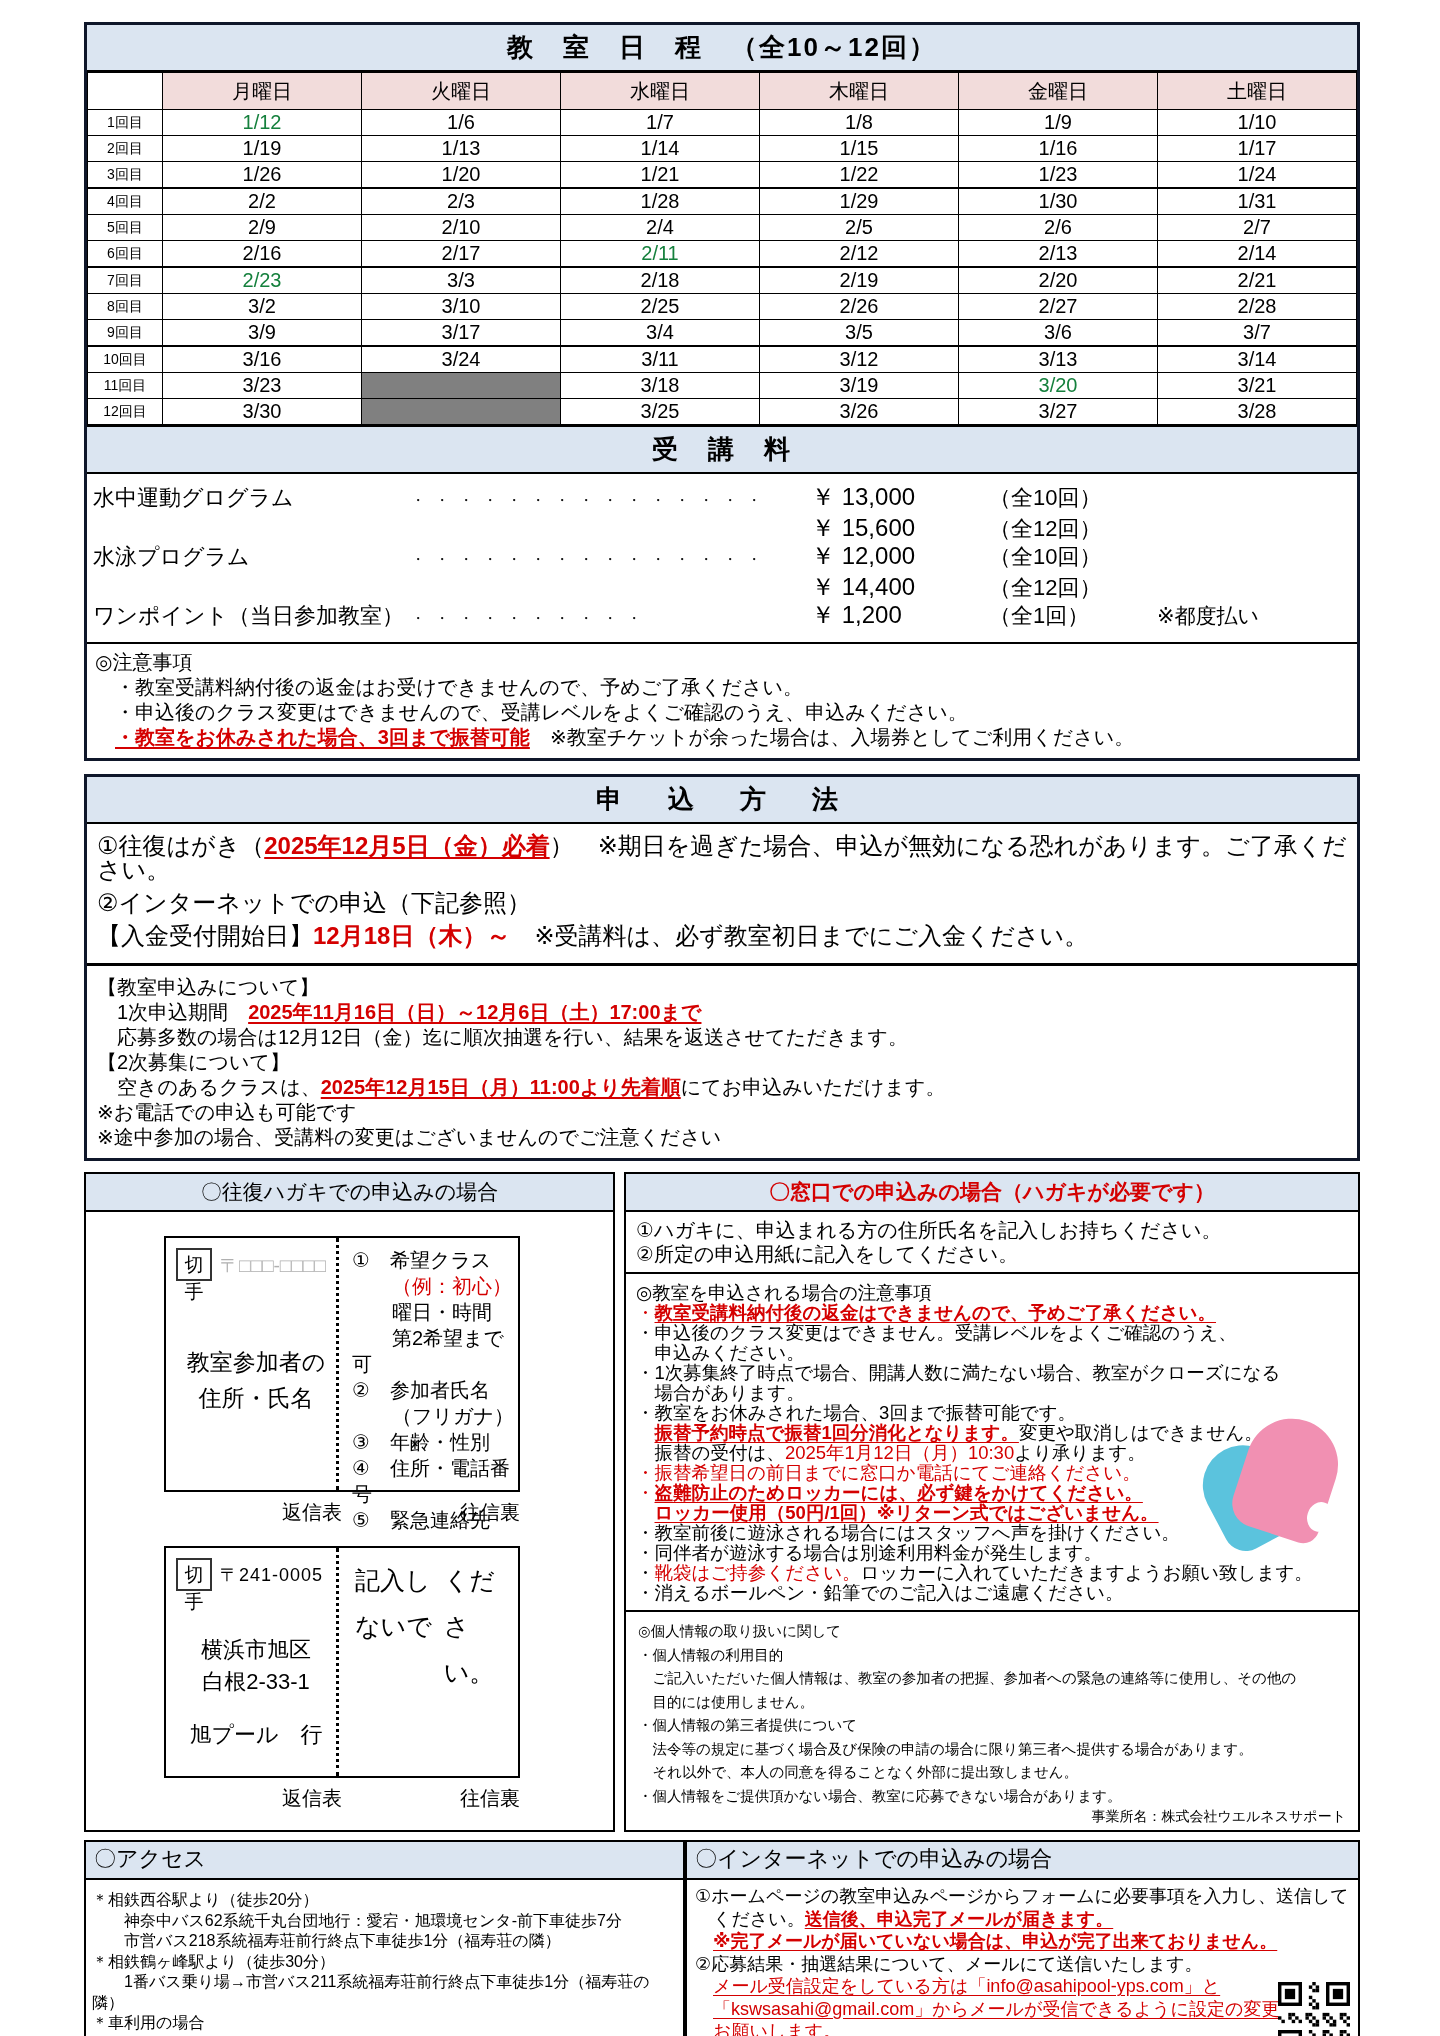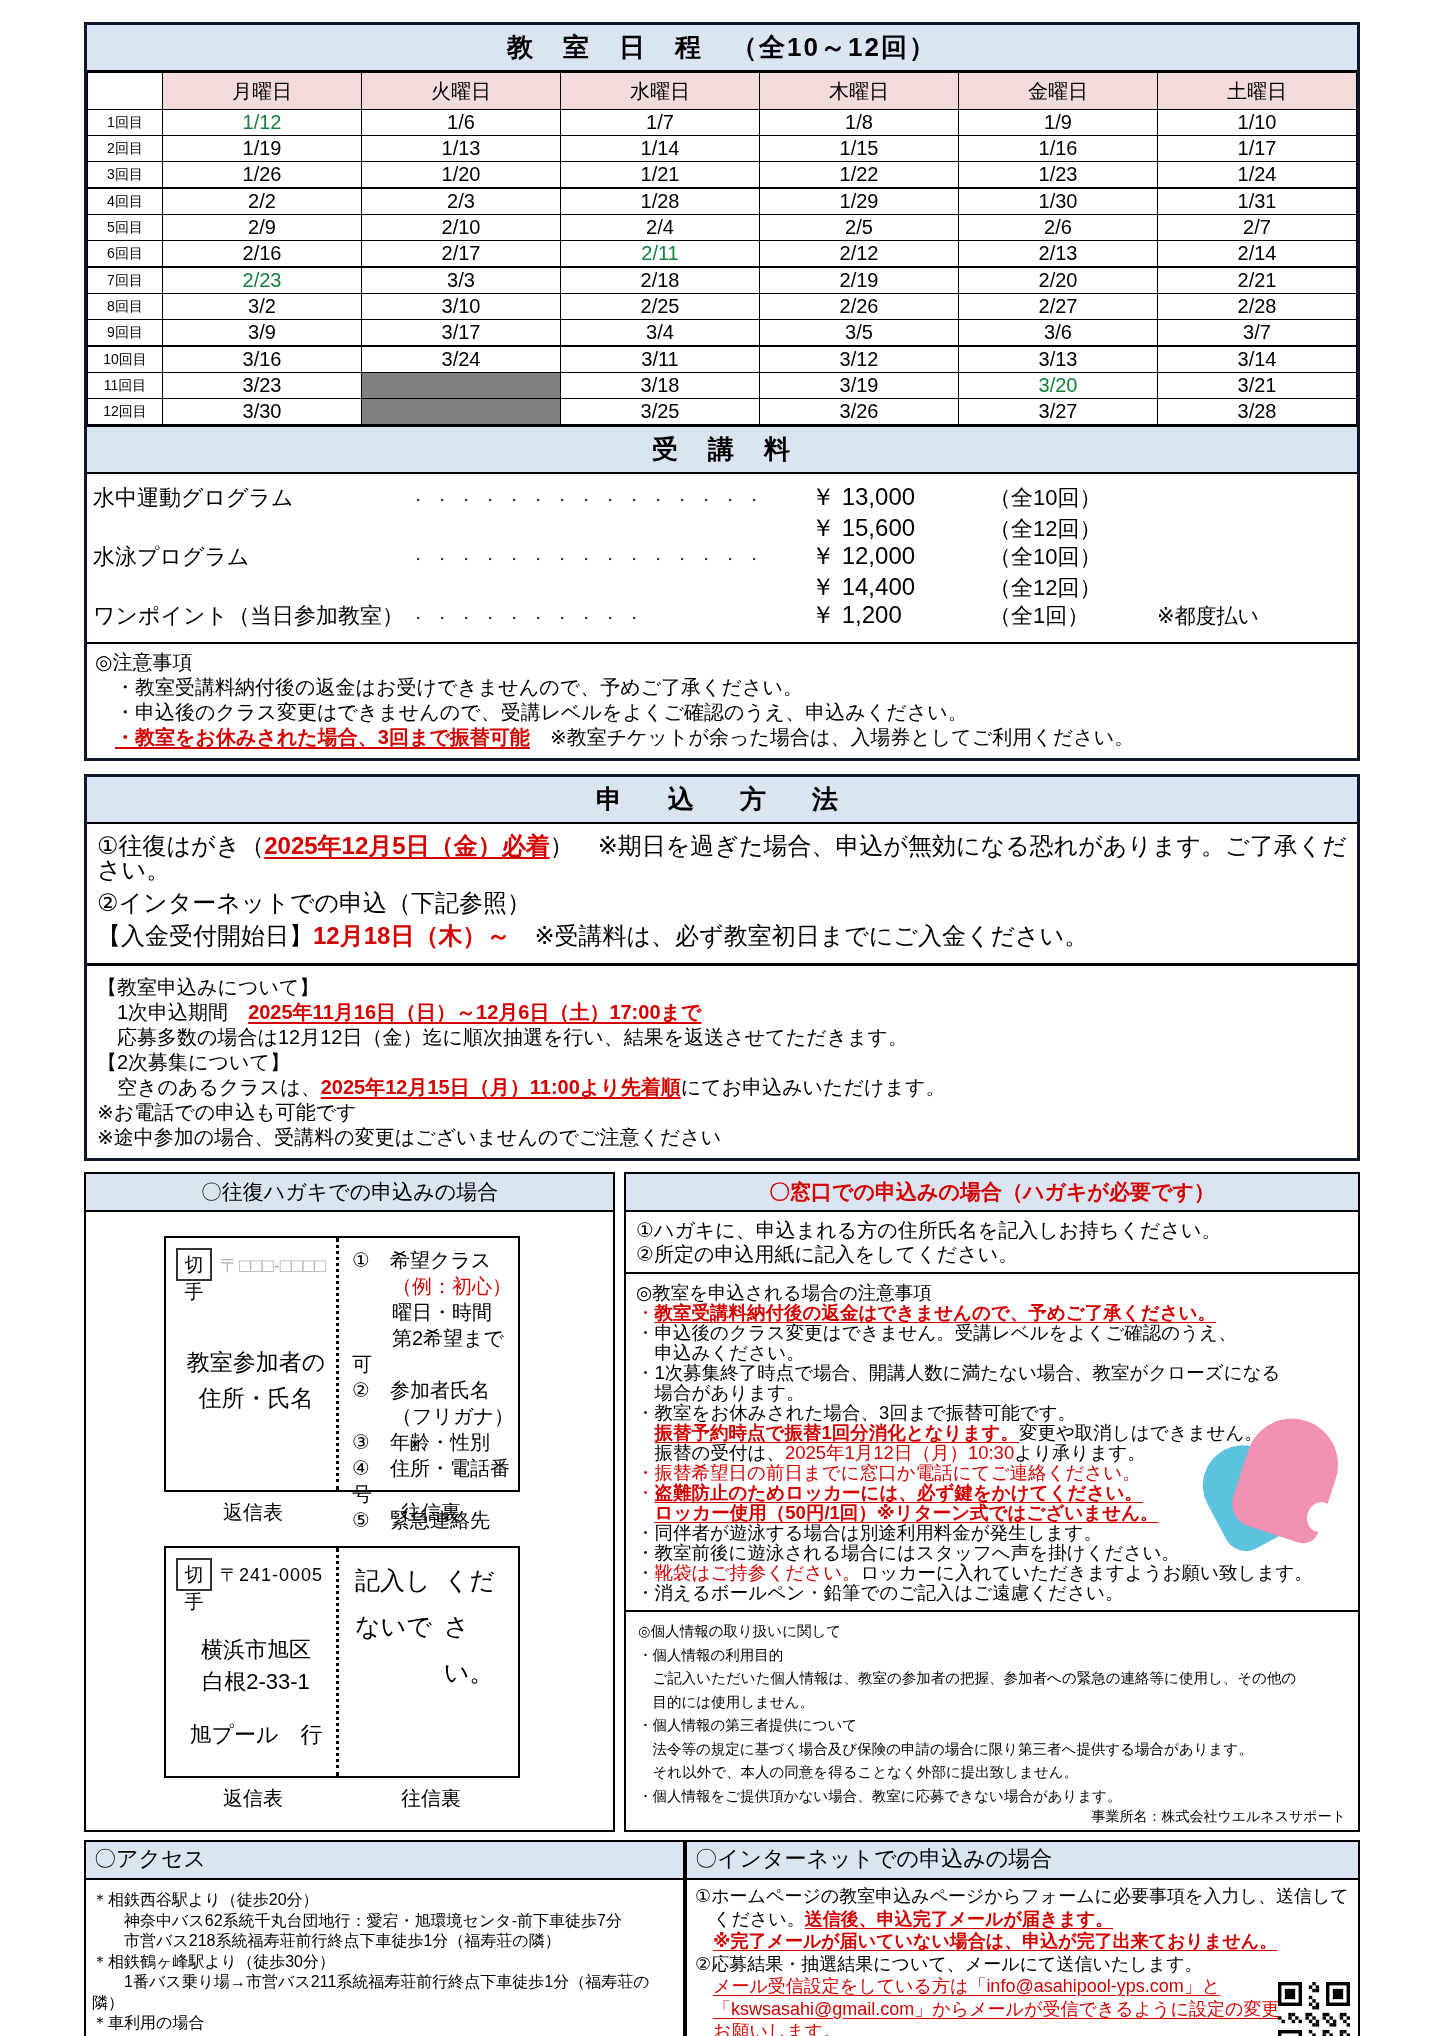--- a/index.html
+++ b/index.html
@@ -56,21 +56,21 @@
 .gray{color:#b0b0b0;}
 .postal2{font-size:18px;margin-top:5px;letter-spacing:1px;color:#000;}
 .addr1{text-align:center;font-size:23px;margin-top:42px;}
 .addr1 .ln{line-height:36px;}
 .addr2{text-align:center;font-size:22px;margin-top:22px;}
 .addr2 .ln{line-height:32px;}
 .recipient{text-align:center;font-size:22px;margin-top:22px;}
 .pc2 .pc-right{display:flex;justify-content:center;padding-left:16px;}
 .pc2 .pc-right .ln{font-size:25px;line-height:46px;}
 .pc-labels{width:356px;display:flex;font-size:20px;margin:7px 0 20px;}
-.pc-labels span{width:50%;text-align:center;}
+.pc-labels span{width:50%;text-align:right;}
 .sub1{border-bottom:2px solid #000;padding:6px 10px;font-size:20px;}
 .sub1 .ln{line-height:24px;}
 .sub2{border-bottom:2px solid #000;padding:9px 10px 6px;font-size:18.5px;position:relative;flex:1;}
 .sub2 .ln{line-height:20px;}
 .sub3{padding:8px 12px 4px;font-size:14.5px;}
 .sub3 .ln{line-height:23.5px;}
 .operator{text-align:right;font-size:14px;}
 .kick{position:absolute;right:14px;top:140px;width:140px;height:160px;}
 .kb{position:absolute;}
 .kb.blue{width:80px;height:102px;background:#5bc3dd;border-radius:40px 40px 16px 22px;transform:rotate(-28deg);left:4px;top:30px;}
@@ -358,22 +358,22 @@
             <div class="ln"><span class="">・申込後のクラス変更はできません。受講レベルをよくご確認のうえ、</span></div>
             <div class="ln"><span class="">　申込みください。</span></div>
             <div class="ln"><span class="">・1次募集終了時点で場合、開講人数に満たない場合、教室がクローズになる</span></div>
             <div class="ln"><span class="">　場合があります。</span></div>
             <div class="ln"><span class="">・教室をお休みされた場合、3回まで振替可能です。</span></div>
             <div class="ln"><span class="">　</span><span class="red b u">振替予約時点で振替1回分消化となります。</span><span class="">変更や取消しはできません。</span></div>
             <div class="ln"><span class="">　振替の受付は、</span><span class="red">2025年1月12日（月）10:30</span><span class="">より承ります。</span></div>
             <div class="ln"><span class="red">・振替希望日の前日までに窓口か電話にてご連絡ください。</span></div>
             <div class="ln"><span class="red">・</span><span class="red b u">盗難防止のためロッカーには、必ず鍵をかけてください。</span></div>
             <div class="ln"><span class="">　</span><span class="red b u">ロッカー使用（50円/1回）※リターン式ではございません。</span></div>
+            <div class="ln"><span class="">・教室前後に遊泳される場合にはスタッフへ声を掛けください。</span></div>
             <div class="ln"><span class="">・同伴者が遊泳する場合は別途利用料金が発生します。</span></div>
-            <div class="ln"><span class="">・教室前後に遊泳される場合にはスタッフへ声を掛けください。</span></div>
             <div class="ln"><span class="">・</span><span class="red">靴袋はご持参ください。</span><span class="">ロッカーに入れていただきますようお願い致します。</span></div>
             <div class="ln"><span class="">・消えるボールペン・鉛筆でのご記入はご遠慮ください。</span></div>
           </div>
         <div class="kick">
           <div class="kb blue"></div>
           <div class="kb pink"></div>
         </div>
       </div>
       <div class="sub3">
         <div>

